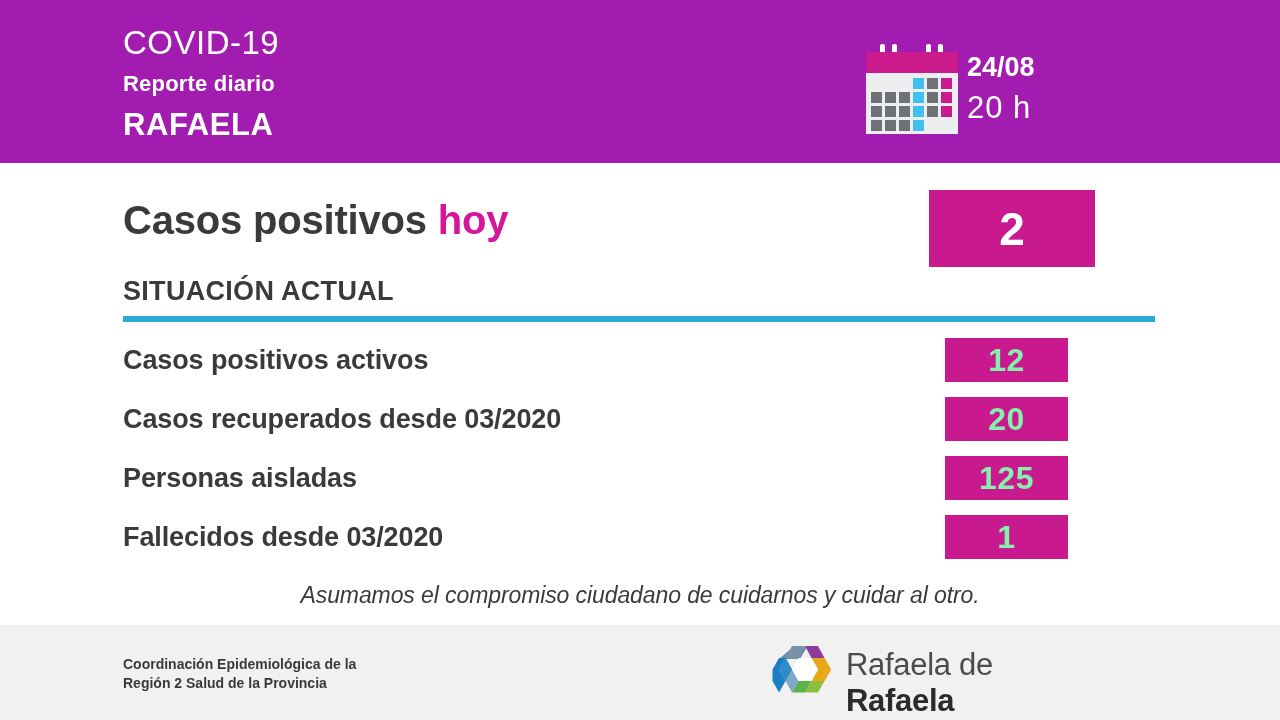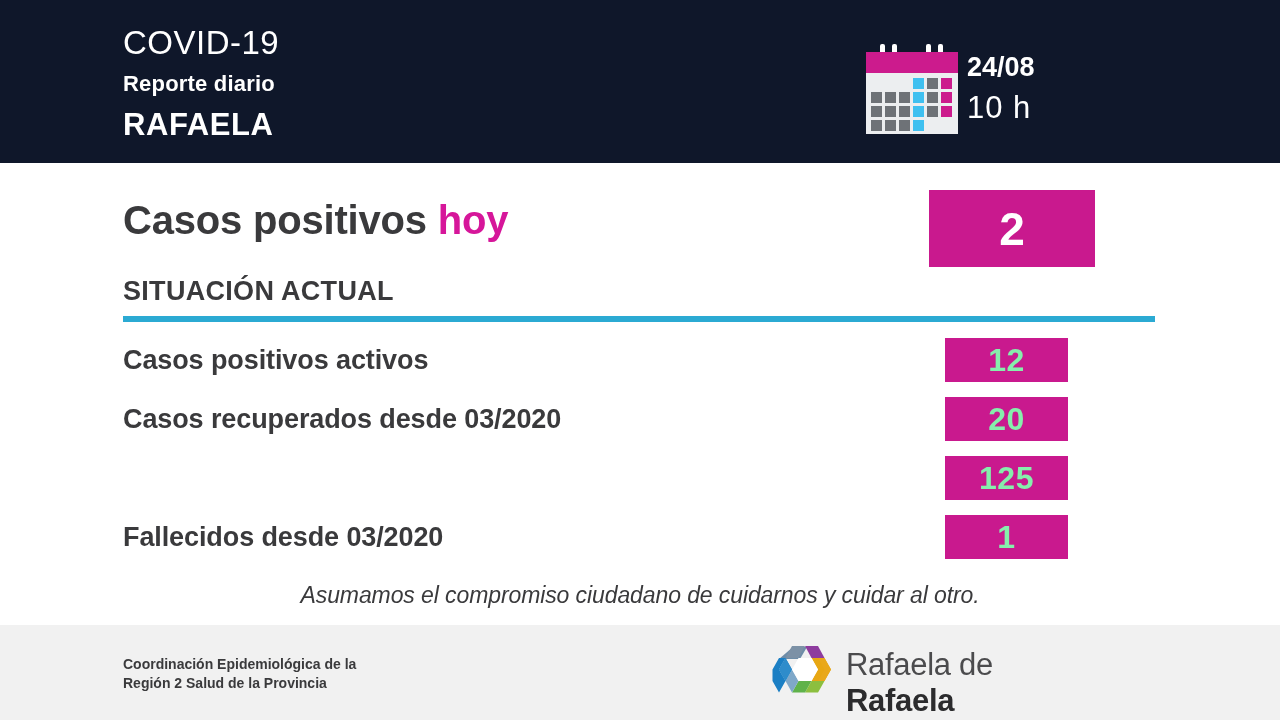--- a/index.html
+++ b/index.html
@@ -17,21 +17,21 @@
     overflow: hidden;
     background: #ffffff;
   }
 
   
   .header {
     position: absolute;
     left: 0; top: 0;
     width: 1280px;
     height: 163px;
-    background: #0f172a;
+    background: #a21caf;
   }
   .header-titles {
     position: absolute;
     left: 123px;
     top: 22px;
     color: #ffffff;
   }
   .t-covid {
     font-size: 33px;
     font-weight: 300;
@@ -323,21 +323,21 @@
         <div class="cell gray"></div>
         <div class="cell gray"></div>
         <div class="cell blue"></div>
         <div class="cell"></div>
         <div class="cell"></div>
       </div>
     </div>
 
     <div class="date-block">
       <div class="date-main">24/08</div>
-      <div class="date-sub">10 h</div>
+      <div class="date-sub">20 h</div>
     </div>
   </div>
 
   <div class="today-label"><span>Casos positivos</span><span class="hl">&nbsp;</span><span class="hl">hoy</span></div>
 
   <div class="today-box">
     <span class="v">2</span>
   </div>
 
   <div class="section-title">SITUACIÓN ACTUAL</div>
@@ -351,20 +351,21 @@
   </div>
 
   <div class="stat-row" style="top:397px;">
     <div class="stat-label">Casos recuperados desde 03/2020</div>
     <div class="stat-box">
       <span class="v">20</span>
     </div>
   </div>
 
   <div class="stat-row" style="top:456px;">
+    <div class="stat-label">Personas aisladas</div>
     <div class="stat-box">
       <span class="v">125</span>
     </div>
   </div>
 
   <div class="stat-row" style="top:515px;">
     <div class="stat-label">Fallecidos desde 03/2020</div>
     <div class="stat-box">
       <span class="v">1</span>
     </div>

